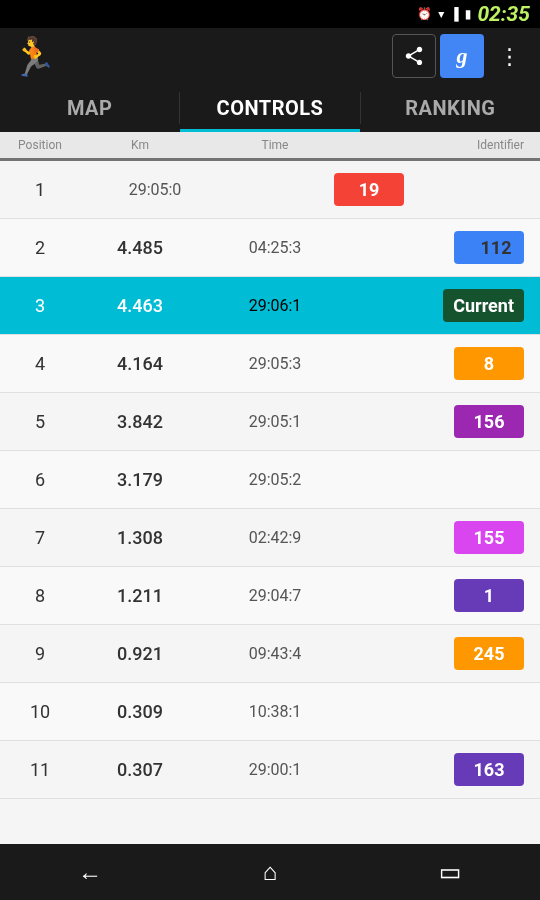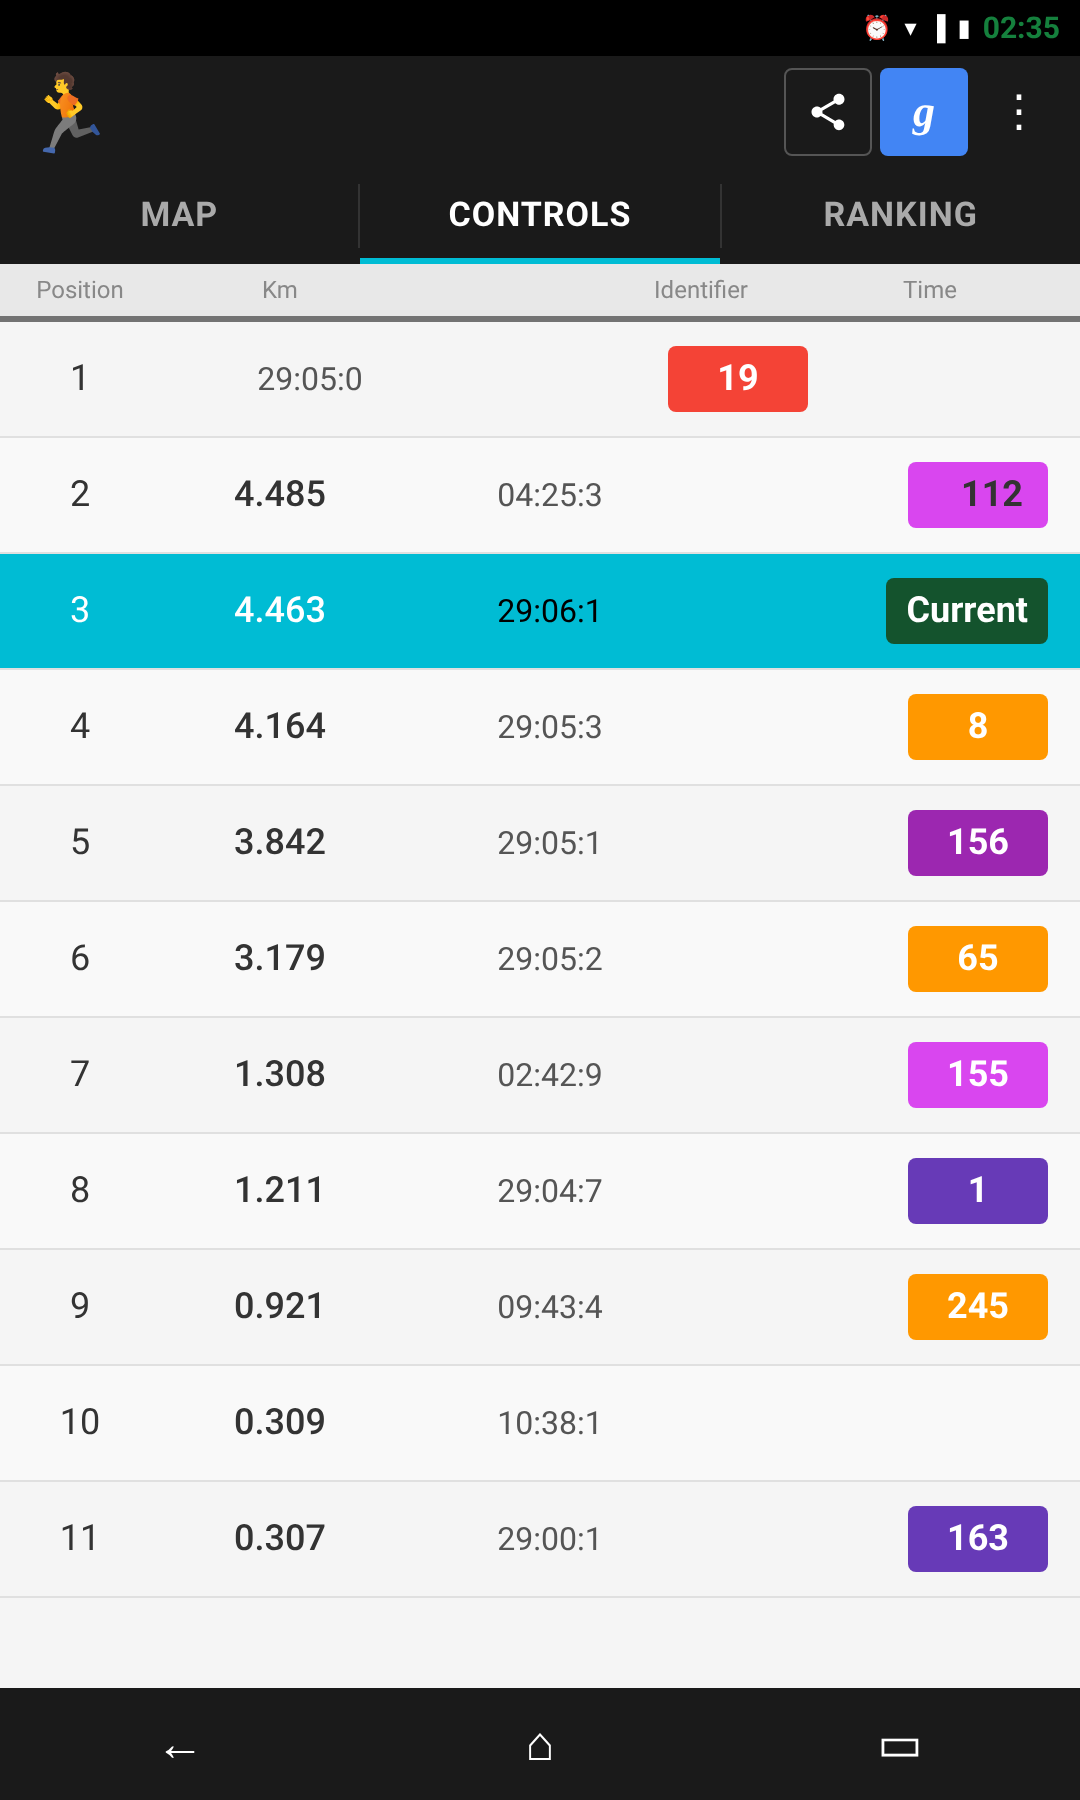--- a/index.html
+++ b/index.html
@@ -22,23 +22,24 @@
       justify-content: flex-end;
       padding: 0 10px;
       flex-shrink: 0;
     }
     .status-icons {
       display: flex;
       align-items: center;
       gap: 6px;
     }
     .status-time {
-      color: #15803d;
-      font-size: 15px;
+      color: #bef264;
+      font-size: 21px;
       font-weight: bold;
+      font-style: italic;
     }
     .status-icon {
       color: white;
       font-size: 12px;
     }
 
     
     .top-nav {
       background: #1a1a1a;
       height: 56px;
@@ -95,21 +96,21 @@
       display: flex;
       height: 48px;
       flex-shrink: 0;
     }
     .tab {
       flex: 1;
       display: flex;
       align-items: center;
       justify-content: center;
       color: #aaa;
-      font-size: 17px;
+      font-size: 20px;
       font-weight: bold;
       cursor: pointer;
       position: relative;
       letter-spacing: 0.5px;
     }
     .tab.active {
       color: white;
     }
     .tab.active::after {
       content: '';
@@ -183,21 +184,21 @@
       min-width: 70px;
       padding: 6px 10px;
       border-radius: 4px;
       font-size: 18px;
       font-weight: bold;
       color: white;
       text-align: center;
     }
     .badge-red { background: #f44336; }
     .badge-orange { background: #ff9800; }
-    .badge-yellow { background: #d946ef; color: #333; padding-left: 24px; }
+    .badge-yellow { background: #3b82f6; color: #333; padding-left: 24px; }
     .badge-purple { background: #9c27b0; }
     .badge-deep-purple { background: #673ab7; }
     .badge-pink { background: #d946ef; }
     .badge-green { background: #4caf50; }
     .badge-current { background: #14532d; margin-left: 16px; }
 
     
     .bottom-nav {
       background: #1a1a1a;
       height: 56px;
@@ -262,22 +263,22 @@
   </div>
   <div class="tab-divider"></div>
   <div class="tab">
     <span>RANKING</span>
   </div>
 </div>
 
 <div class="table-header">
   <div class="col-header col-pos">Position</div>
   <div class="col-header col-km">Km</div>
+  <div class="col-header col-time">Time</div>
   <div class="col-header col-id">Identifier</div>
-  <div class="col-header col-time">Time</div>
 </div>
 
 <div class="table-body" id="table-body">
 <div class="table-row">
     <div class="cell cell-pos">1</div>
     <div class="cell cell-time">29:05:0</div>
     <div class="cell cell-id">
       <span class="badge badge-red">19</span>
     </div>
   </div>
@@ -310,23 +311,20 @@
     <div class="cell cell-km">3.842</div>
     <div class="cell cell-time">29:05:1</div>
     <div class="cell cell-id">
       <span class="badge badge-purple">156</span>
     </div>
   </div>
     <div class="table-row alt">
     <div class="cell cell-pos">6</div>
     <div class="cell cell-km">3.179</div>
     <div class="cell cell-time">29:05:2</div>
-    <div class="cell cell-id">
-      <span class="badge badge-orange">65</span>
-    </div>
   </div>
     <div class="table-row">
     <div class="cell cell-pos">7</div>
     <div class="cell cell-km">1.308</div>
     <div class="cell cell-time">02:42:9</div>
     <div class="cell cell-id">
       <span class="badge badge-pink">155</span>
     </div>
   </div>
     <div class="table-row alt">

